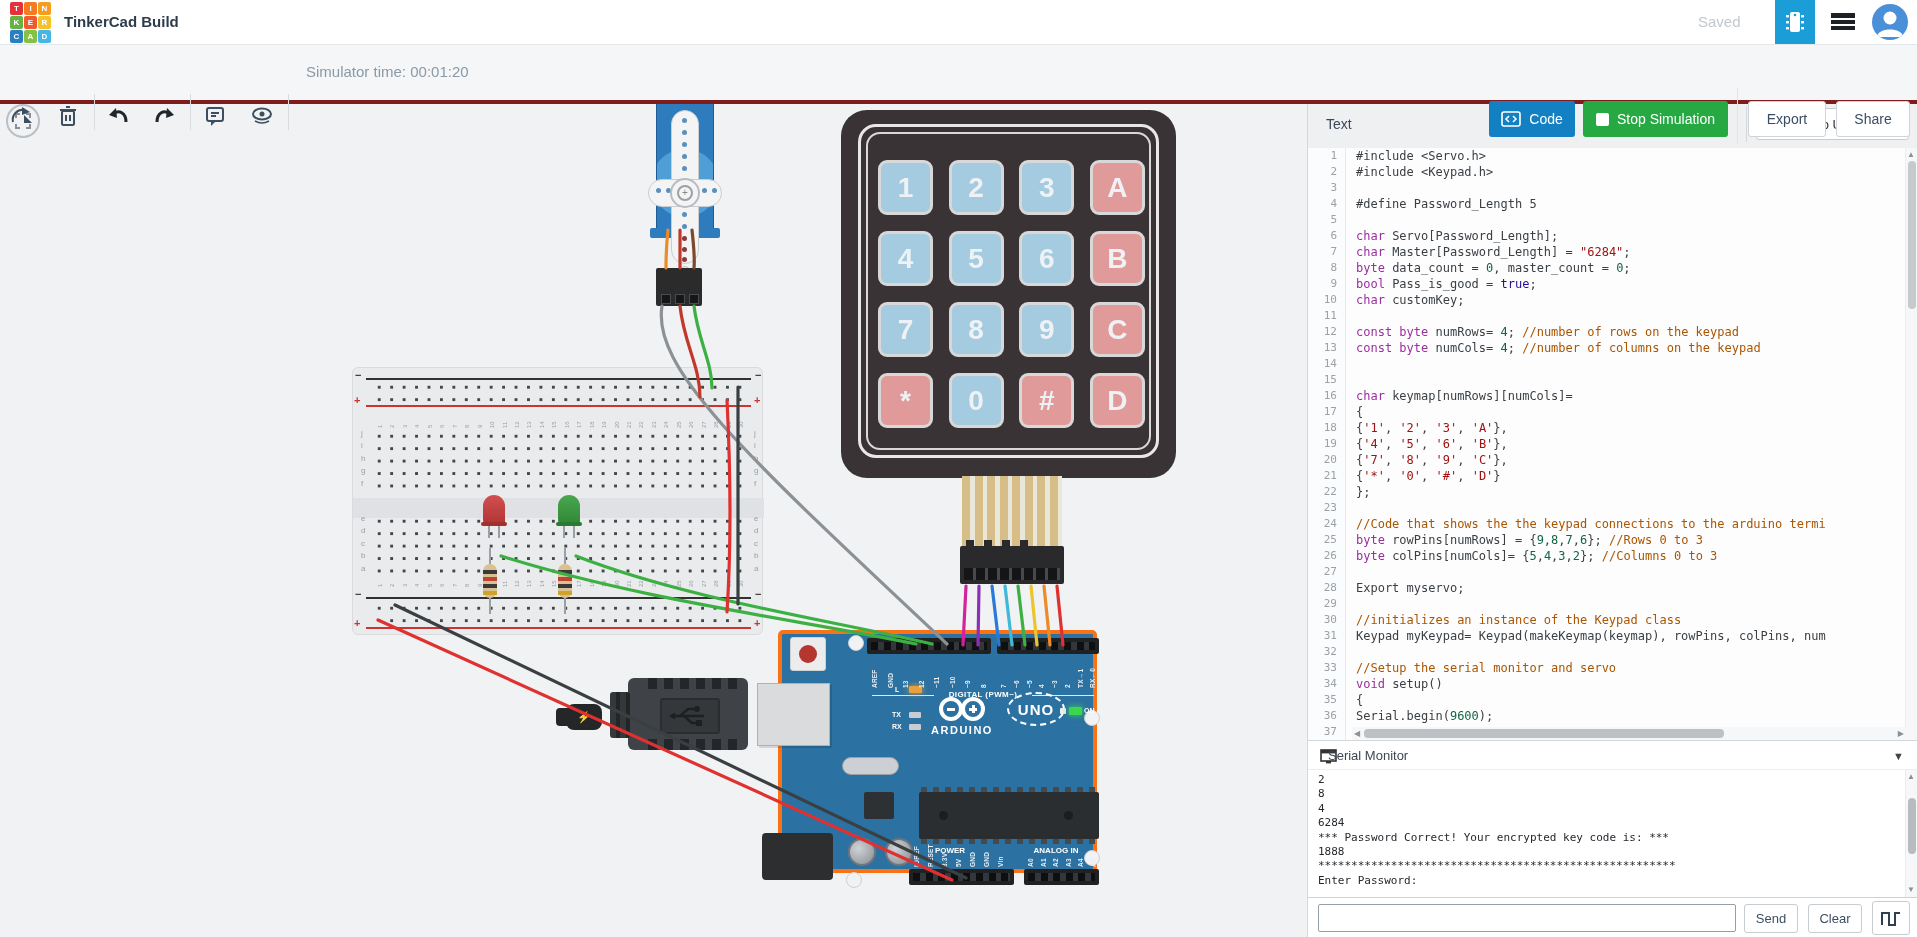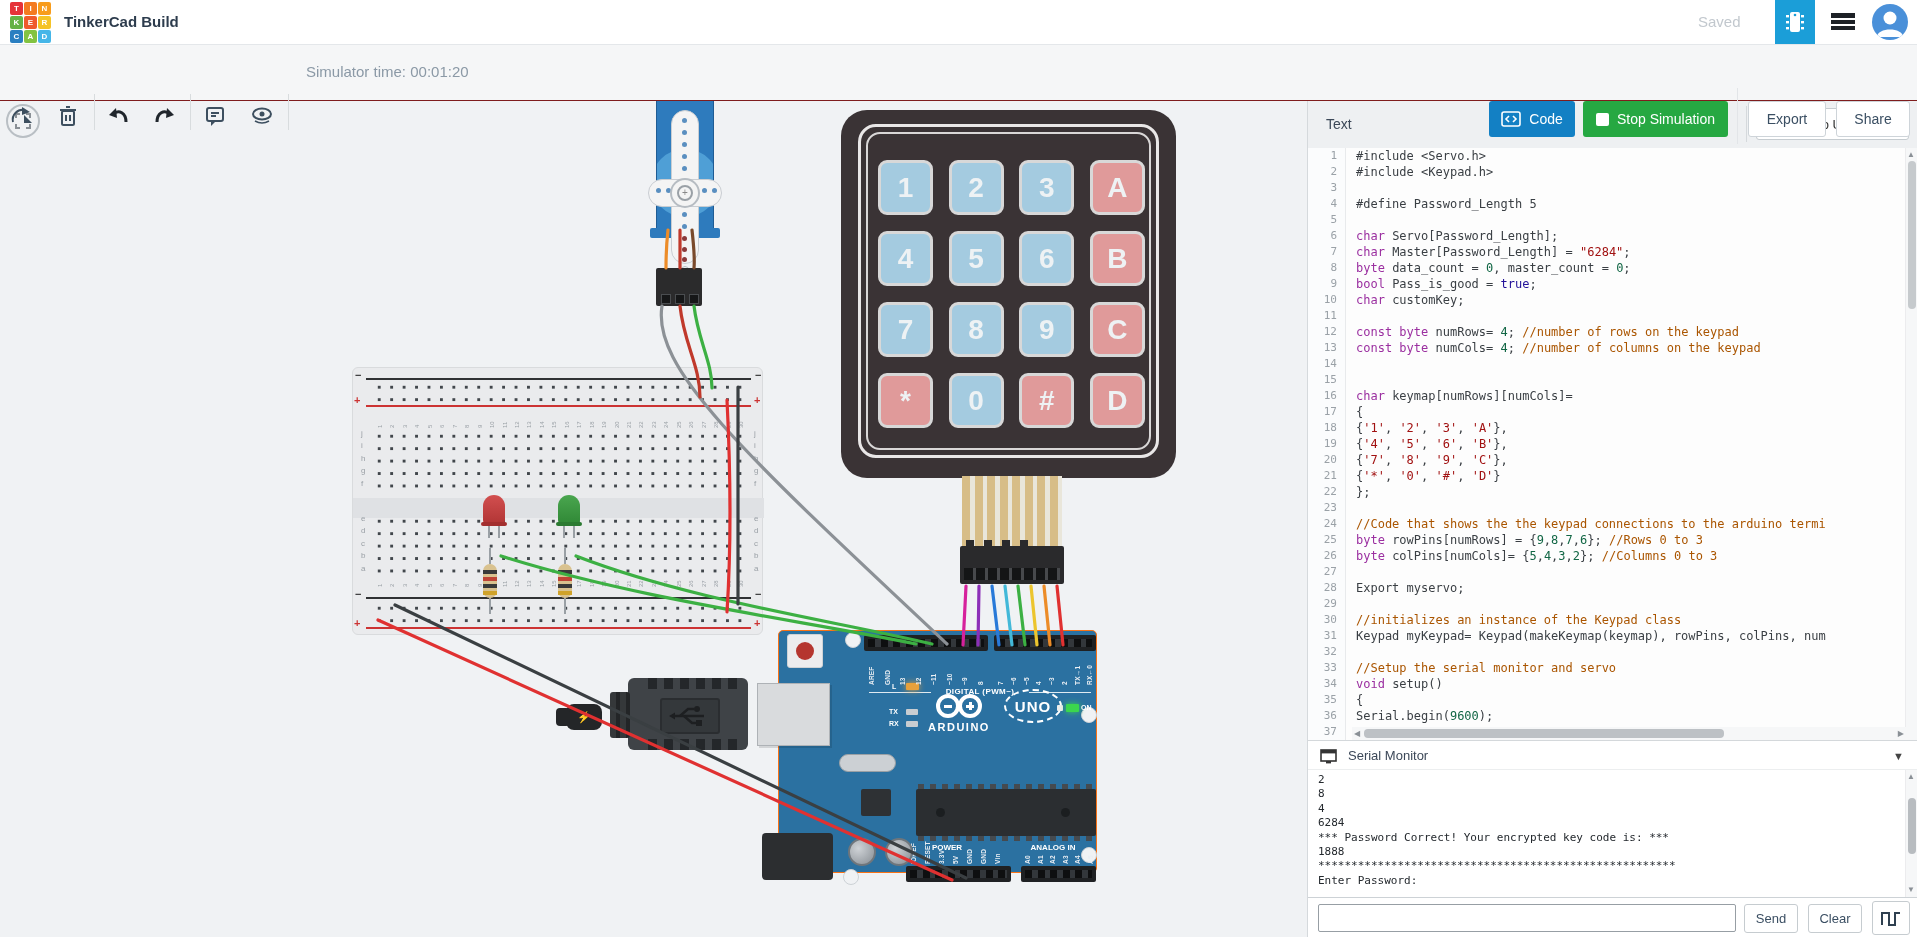--- a/index.html
+++ b/index.html
@@ -24,21 +24,21 @@
         font-size:15px;font-weight:bold;color:#2d3c4d;}
   .saved{position:absolute;left:1698px;top:0;height:44px;line-height:44px;font-size:15px;color:#c2c8ce;}
   .hdr-tab{position:absolute;left:1775px;top:0;width:40px;height:44px;background:var(--tab-blue);
         display:flex;align-items:center;justify-content:center;cursor:pointer;}
   .hdr-list{position:absolute;left:1828px;top:9px;width:30px;height:26px;display:flex;
         align-items:center;justify-content:center;cursor:pointer;}
   .avatar{position:absolute;left:1872px;top:4px;width:36px;height:36px;border-radius:50%;
         background:#4a90d9;overflow:hidden;cursor:pointer;}
   
   .tb{position:absolute;left:0;top:44px;width:1917px;height:56px;background:#f5f6f7;
-      border-bottom:1px solid #7f1d1d;z-index:95;}
+      border-bottom:4px solid #7f1d1d;z-index:95;}
   .tbi{position:absolute;top:56px;width:32px;height:32px;display:flex;align-items:center;
       justify-content:center;cursor:pointer;}
   .tbsep{position:absolute;top:50px;width:1px;height:36px;background:#d8dcde;}
   .simtime{position:absolute;left:306px;top:0;height:56px;line-height:56px;font-size:15px;color:#8b99a6;}
   .btn{position:absolute;top:57px;height:36px;border-radius:3px;font-size:14px;display:flex;
       align-items:center;justify-content:center;gap:8px;cursor:pointer;box-sizing:border-box;}
   .btn-code{left:1489px;width:86px;background:var(--brand-blue);color:#fff;}
   .btn-stop{left:1583px;width:145px;background:var(--run-green);color:#fff;}
   .btn-plain{background:#fff;border:1px solid #ced4d9;color:#3b4f63;}
   .btn-export{left:1748px;width:78px;}
@@ -88,21 +88,21 @@
   .key.blue{background:var(--key-blue);} .key.red{background:var(--key-red);}
   .ribbon{position:absolute;left:121px;top:366px;width:100px;height:70px;
       background:repeating-linear-gradient(90deg,#d7bd87 0 8px,#e9e6da 8px 12.5px);}
   .kp-conn{position:absolute;left:119px;top:436px;width:104px;height:38px;background:#2a2a2c;border-radius:2px;}
   .kp-conn .pins{position:absolute;left:4px;top:22px;width:96px;height:12px;
       background:repeating-linear-gradient(90deg,#141516 0 9px,#47494c 9px 12px);}
   .kp-conn .bumps{position:absolute;left:6px;top:-6px;width:70px;height:6px;
       background:repeating-linear-gradient(90deg,#2a2a2c 0 8px,transparent 8px 18px);}
   
   .ard{position:absolute;left:778px;top:530px;width:319px;height:243px;background:var(--board-blue);
-      border:1px solid #f97316;border-radius:5px;z-index:10;box-sizing:border-box;}
+      border:4px solid #f97316;border-radius:5px;z-index:10;box-sizing:border-box;}
   .hole{position:absolute;width:14px;height:14px;border-radius:50%;background:#f0f2f4;border:1px solid #cdd2d6;}
   .strip{position:absolute;height:16px;background:#1f2123;border-radius:2px;}
   .strip .pinrow{position:absolute;left:4px;top:4px;right:4px;height:8px;
       background:repeating-linear-gradient(90deg,#0e0f10 0 7px,#33373b 7px 12.6px);}
   .vlab{position:absolute;font-weight:bold;font-size:6.5px;color:#e9eef3;transform:rotate(-90deg);
       transform-origin:0 0;white-space:nowrap;letter-spacing:.2px;}
   .silk{position:absolute;color:#fff;font-weight:bold;text-align:center;}
   .silkline{position:absolute;height:1px;background:rgba(255,255,255,.85);}
   .ledbox{position:absolute;border-radius:1px;}
   .uno-oval{position:absolute;left:225px;top:58px;width:58px;height:34px;border:2px dashed #fff;
@@ -162,21 +162,21 @@
   .ct{padding-left:10px;font:12px/16px "DejaVu Sans Mono",monospace;white-space:pre;color:#3a3f44;}
   .tk-k{color:#9b2fa0;} .tk-c{color:#aa5500;} .tk-s{color:#a11111;} .tk-n{color:#116644;}
   .tk-a{color:#221199;} .tk-p{color:#3a3f44;}
   .vscroll{position:absolute;width:12px;background:#f6f7f8;border-left:1px solid #ececee;box-sizing:border-box;}
   .vthumb{position:absolute;left:2px;width:8px;background:#c6cacd;border-radius:4px;cursor:pointer;}
   .hscroll{position:absolute;left:44px;top:627px;width:554px;height:13px;background:#f6f7f8;}
   .hthumb{position:absolute;left:12px;top:2px;width:360px;height:9px;background:#bdc1c5;border-radius:4px;cursor:pointer;}
   .sarrow{position:absolute;font-size:8px;color:#8a9096;line-height:10px;}
   .smhdr{position:absolute;left:0;top:640px;width:610px;height:30px;background:#fff;
       border-top:1px solid #d4d8db;border-bottom:1px solid #eceeef;box-sizing:border-box;}
-  .smhdr .t{position:absolute;left:40px;top:0;height:30px;line-height:30px;font-size:13px;color:#3c4858;text-align:center;}
+  .smhdr .t{position:absolute;left:20px;top:0;height:30px;line-height:30px;font-size:13px;color:#3c4858;text-align:center;}
   .smbody{position:absolute;left:0;top:670px;width:610px;height:127px;overflow:hidden;}
   .smline{font:11px/14.4px "DejaVu Sans Mono",monospace;color:#24292e;padding-left:10px;white-space:pre;}
   .smin{position:absolute;left:0;top:797px;width:610px;height:40px;border-top:1px solid #cdd2d6;box-sizing:border-box;background:#fff;}
   .smin input{position:absolute;left:10px;top:6px;width:418px;height:28px;border:1px solid #979ea4;
       border-radius:2px;box-sizing:border-box;font:12px "Liberation Sans",sans-serif;padding:0 6px;outline:none;}
   .smbtn{position:absolute;top:6px;height:29px;background:#fff;border:1px solid #c6ccd0;border-radius:3px;
       box-sizing:border-box;font-size:13px;color:#3b4f63;display:flex;align-items:center;justify-content:center;cursor:pointer;}
   .graphbtn{position:absolute;left:564px;top:3px;width:38px;height:34px;background:#fff;border:1px solid #c6ccd0;
       border-radius:3px;box-sizing:border-box;display:flex;align-items:center;justify-content:center;cursor:pointer;}
   svg.ic-slate{stroke:#3d4f5f;fill:none;stroke-width:2;}

